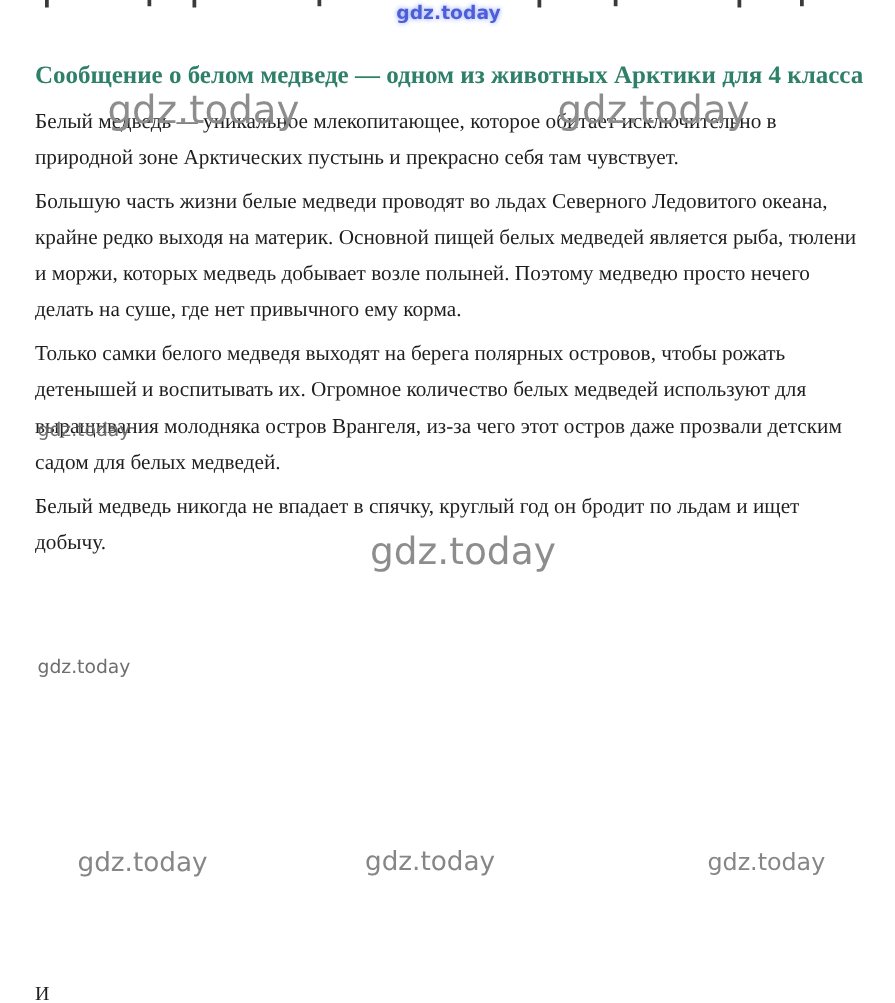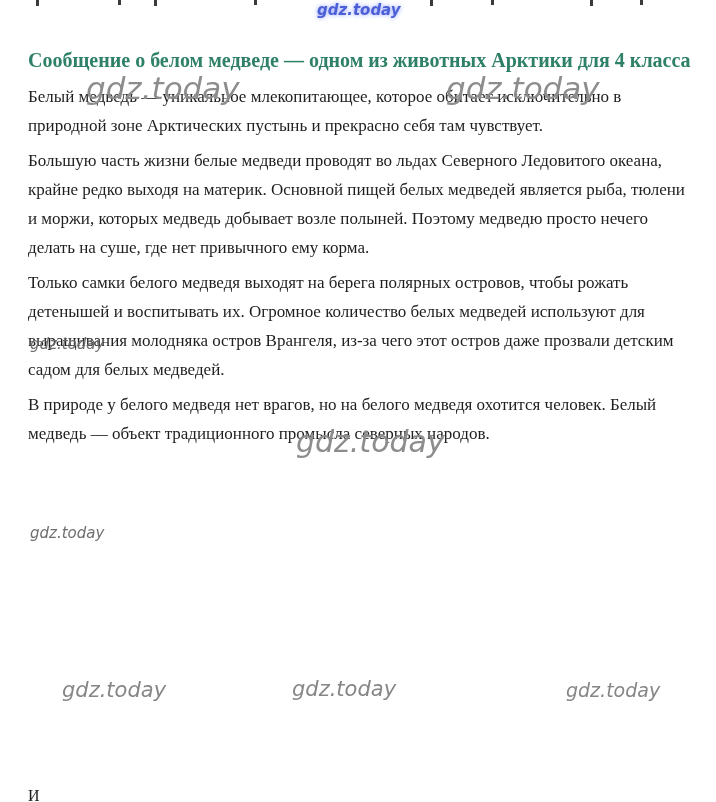--- a/index.html
+++ b/index.html
@@ -28,21 +28,20 @@
     color:#1e1e1e;
   }
   
   .wm{
     position:absolute;
     font-family:"DejaVu Sans", sans-serif;
     white-space:nowrap;
     pointer-events:none;
     z-index:2;
     color:#8d8d8d;
-    font-style:italic;
   }
   .wm-top{
     left:317px; top:1px;
     font-size:15px; font-weight:700;
     color:#4d5fd6;
     text-shadow:0 0 4px rgba(130,150,255,0.9);
   }
   .wm-a{ left:86px;  top:70px;  font-size:31px; }
   .wm-b{ left:446px; top:70px;  font-size:31px; }
   .wm-c{ left:30px;  top:335px; font-size:15px; color:#6e6e6e; }
@@ -83,21 +82,21 @@
   <span class="marks"></span>
 </div>
 
 <div class="wm wm-top">gdz.today</div>
 
 <div class="article">
   <h1>Сообщение о белом медведе — одном из животных Арктики для 4 класса</h1>
   <p>Белый медведь — уникальное млекопитающее, которое обитает исключительно в природной зоне Арктических пустынь и прекрасно себя там чувствует.</p>
   <p>Большую часть жизни белые медведи проводят во льдах Северного Ледовитого океана, крайне редко выходя на материк. Основной пищей белых медведей является рыба, тюлени и моржи, которых медведь добывает возле полыней. Поэтому медведю просто нечего делать на суше, где нет привычного ему корма.</p>
   <p>Только самки белого медведя выходят на берега полярных островов, чтобы рожать детенышей и воспитывать их. Огромное количество белых медведей используют для выращивания молодняка остров Врангеля, из-за чего этот остров даже прозвали детским садом для белых медведей.</p>
-  <p>В природе у белого медведя нет врагов, но на белого медведя охотится человек. Белый медведь — объект традиционного промысла северных народов.</p>
+  <p>Белый медведь никогда не впадает в спячку, круглый год он бродит по льдам и ищет добычу.</p>
 </div>
 
 <div class="wm wm-a">gdz.today</div>
 <div class="wm wm-b">gdz.today</div>
 <div class="wm wm-c">gdz.today</div>
 <div class="wm wm-d">gdz.today</div>
 <div class="wm wm-e">gdz.today</div>
 <div class="wm wm-f">gdz.today</div>
 <div class="wm wm-g">gdz.today</div>
 <div class="wm wm-h">gdz.today</div>

